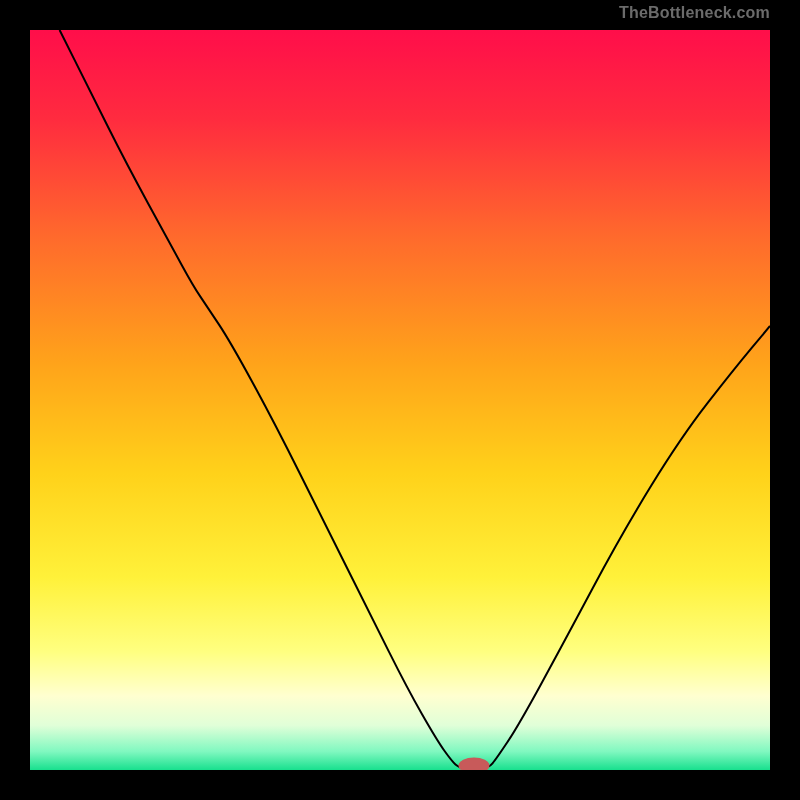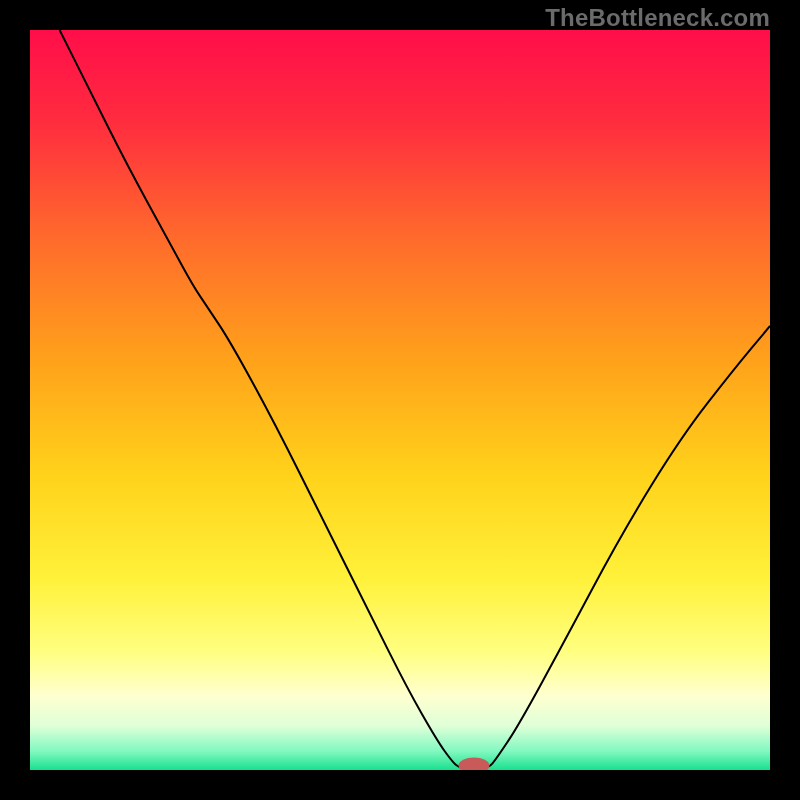--- a/index.html
+++ b/index.html
@@ -24,21 +24,21 @@
     left: 30px;
     top: 30px;
     width: 740px;
     height: 740px;
   }
   .watermark {
     position: absolute;
     top: 4px;
     right: 30px;
     color: #6b6b6b;
-    font-size: 24px;
+    font-size: 16px;
     font-weight: 600;
     letter-spacing: 0.2px;
     user-select: none;
   }
 </style>
 </head>
 <body>
 
 <div class="frame">
   <div class="watermark">TheBottleneck.com</div>

